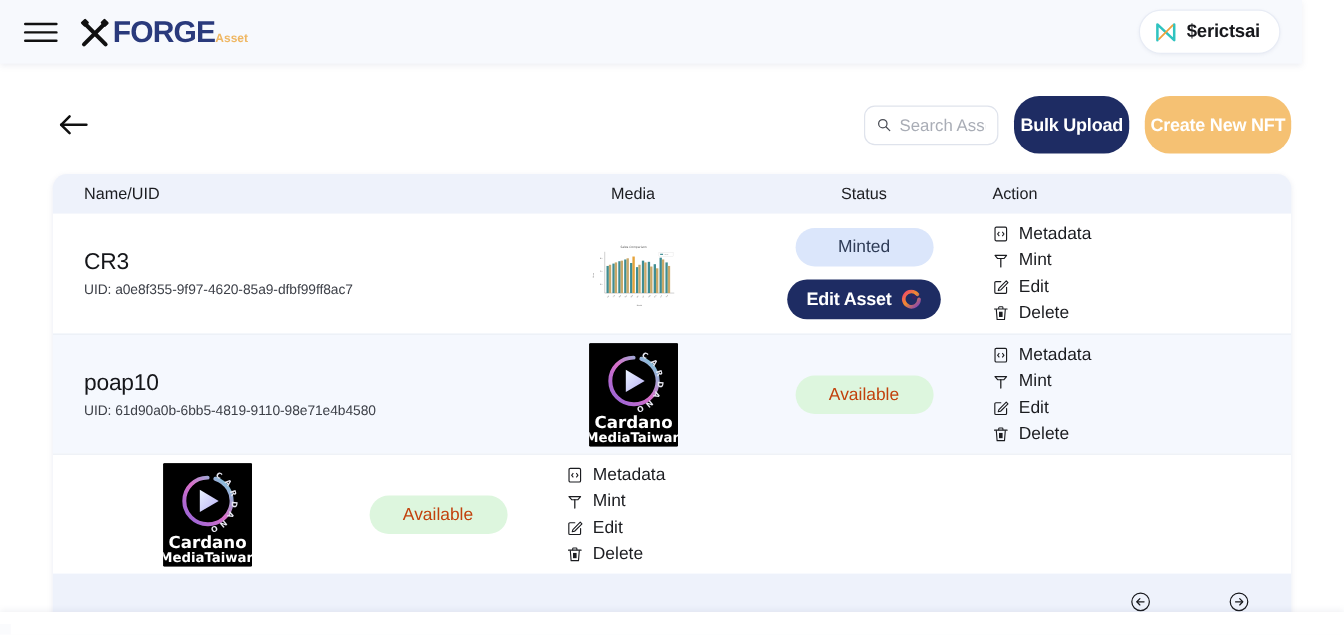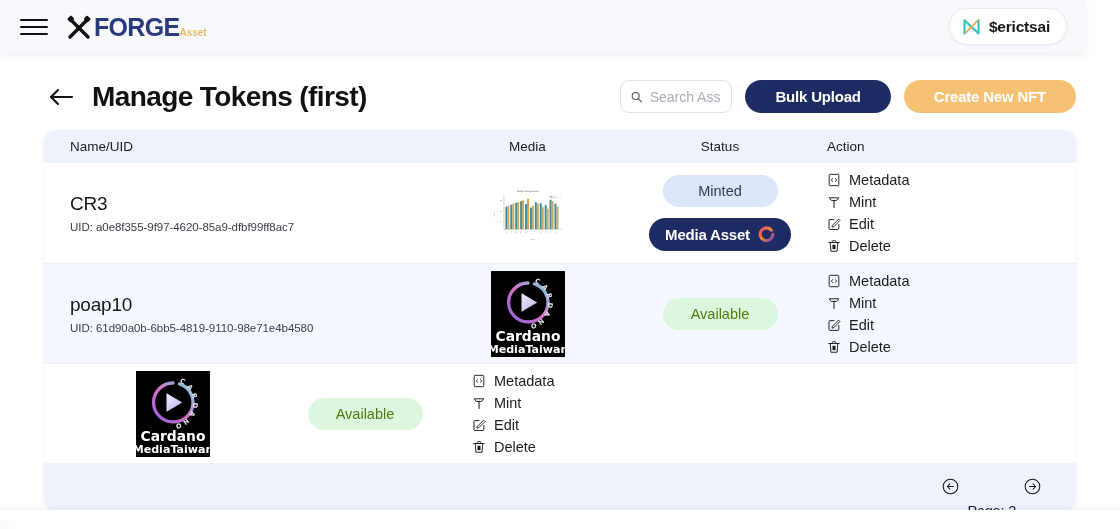--- a/index.html
+++ b/index.html
@@ -161,22 +161,22 @@
   }
   .search-box input::placeholder { color: #a9adb6; }
 
   .btn {
     border: none;
     border-radius: 21px;
     font-family: "Liberation Sans", sans-serif;
     font-size: 15px;
     font-weight: 700;
     cursor: pointer;
-    height: 33px;
-    padding: 0 30px;
+    height: 48px;
+    padding: 0 5px;
     letter-spacing: -0.2px;
     white-space: nowrap;
   }
   .btn-bulk {
     background: #1e2c63;
     color: #ffffff;
   }
   .btn-create {
     background: #f5c173;
     color: #ffffff;
@@ -255,21 +255,21 @@
     border-radius: 17px;
     font-size: 14.5px;
     height: 32px;
     line-height: 32px;
     width: 115px;
     text-align: center;
     font-weight: 400;
     cursor: default;
   }
   .badge-minted { background: #dbe6fb; color: #2f3c57; }
-  .badge-available { background: #ddf6de; color: #4d7c0f; }
+  .badge-available { background: #ddf6de; color: #c2410c; }
 
   .view-asset {
     background: #1e2c63;
     color: #ffffff;
     border: none;
     border-radius: 18px;
     height: 33px;
     padding: 0 16px;
     font-family: "Liberation Sans", sans-serif;
     font-size: 15px;
@@ -370,21 +370,20 @@
 
   <div class="page-header">
 
     <div class="back-btn">
       <svg width="26" height="20" viewBox="0 0 26 20">
         <line x1="24" y1="10" x2="3" y2="10" stroke="#111" stroke-width="2.1" stroke-linecap="round"></line>
         <polyline points="10,3 3,10 10,17" fill="none" stroke="#111" stroke-width="2.1" stroke-linecap="round" stroke-linejoin="round"></polyline>
       </svg>
     </div>
 
-    <div class="page-title">Manage Tokens (first)</div>
 
     <div class="header-actions">
 
       <div class="search-box" style="width:112px">
         <svg width="14" height="14" viewBox="0 0 16 16">
           <circle cx="6.7" cy="6.7" r="5" fill="none" stroke="#4a4d55" stroke-width="1.5"></circle>
           <line x1="10.4" y1="10.4" x2="15" y2="15" stroke="#4a4d55" stroke-width="1.5" stroke-linecap="round"></line>
         </svg>
         <input type="text" placeholder="Search Asset" style="">
       </div>
@@ -464,21 +463,21 @@
             <rect x="118" y="19" width="24" height="7" fill="#fff" stroke="#ccc" stroke-width="0.4"></rect>
             <rect x="120" y="21.3" width="5" height="2" fill="#3f8d92"></rect>
             <text x="127" y="24" font-size="2.6" fill="#555" font-family="DejaVu Sans, sans-serif">2023</text>
             <text x="7" y="58" font-size="3" fill="#666" transform="rotate(-90 7 58)" text-anchor="middle" font-family="DejaVu Sans, sans-serif">Value</text>
           </svg>
         </div>
 
         <div class="cell col-status status-cell">
           <div class="badge badge-minted">Minted</div>
           <button class="view-asset">
-            <span>Media Asset</span>
+            <span>Edit Asset</span>
             <svg width="17" height="17" viewBox="0 0 24 24">
               <defs>
                 <linearGradient id="cgrad" x1="0" y1="0" x2="1" y2="1">
                   <stop offset="0%" stop-color="#f0446e"></stop>
                   <stop offset="45%" stop-color="#f08a2e"></stop>
                   <stop offset="100%" stop-color="#7b3fbf"></stop>
                 </linearGradient>
               </defs>
               <path d="M19 6 A9 9 0 1 0 21 12" fill="none" stroke="url(#cgrad)" stroke-width="4.3" stroke-linecap="round"></path>
               <circle cx="15" cy="9.5" r="2.6" fill="#3a2060"></circle>

